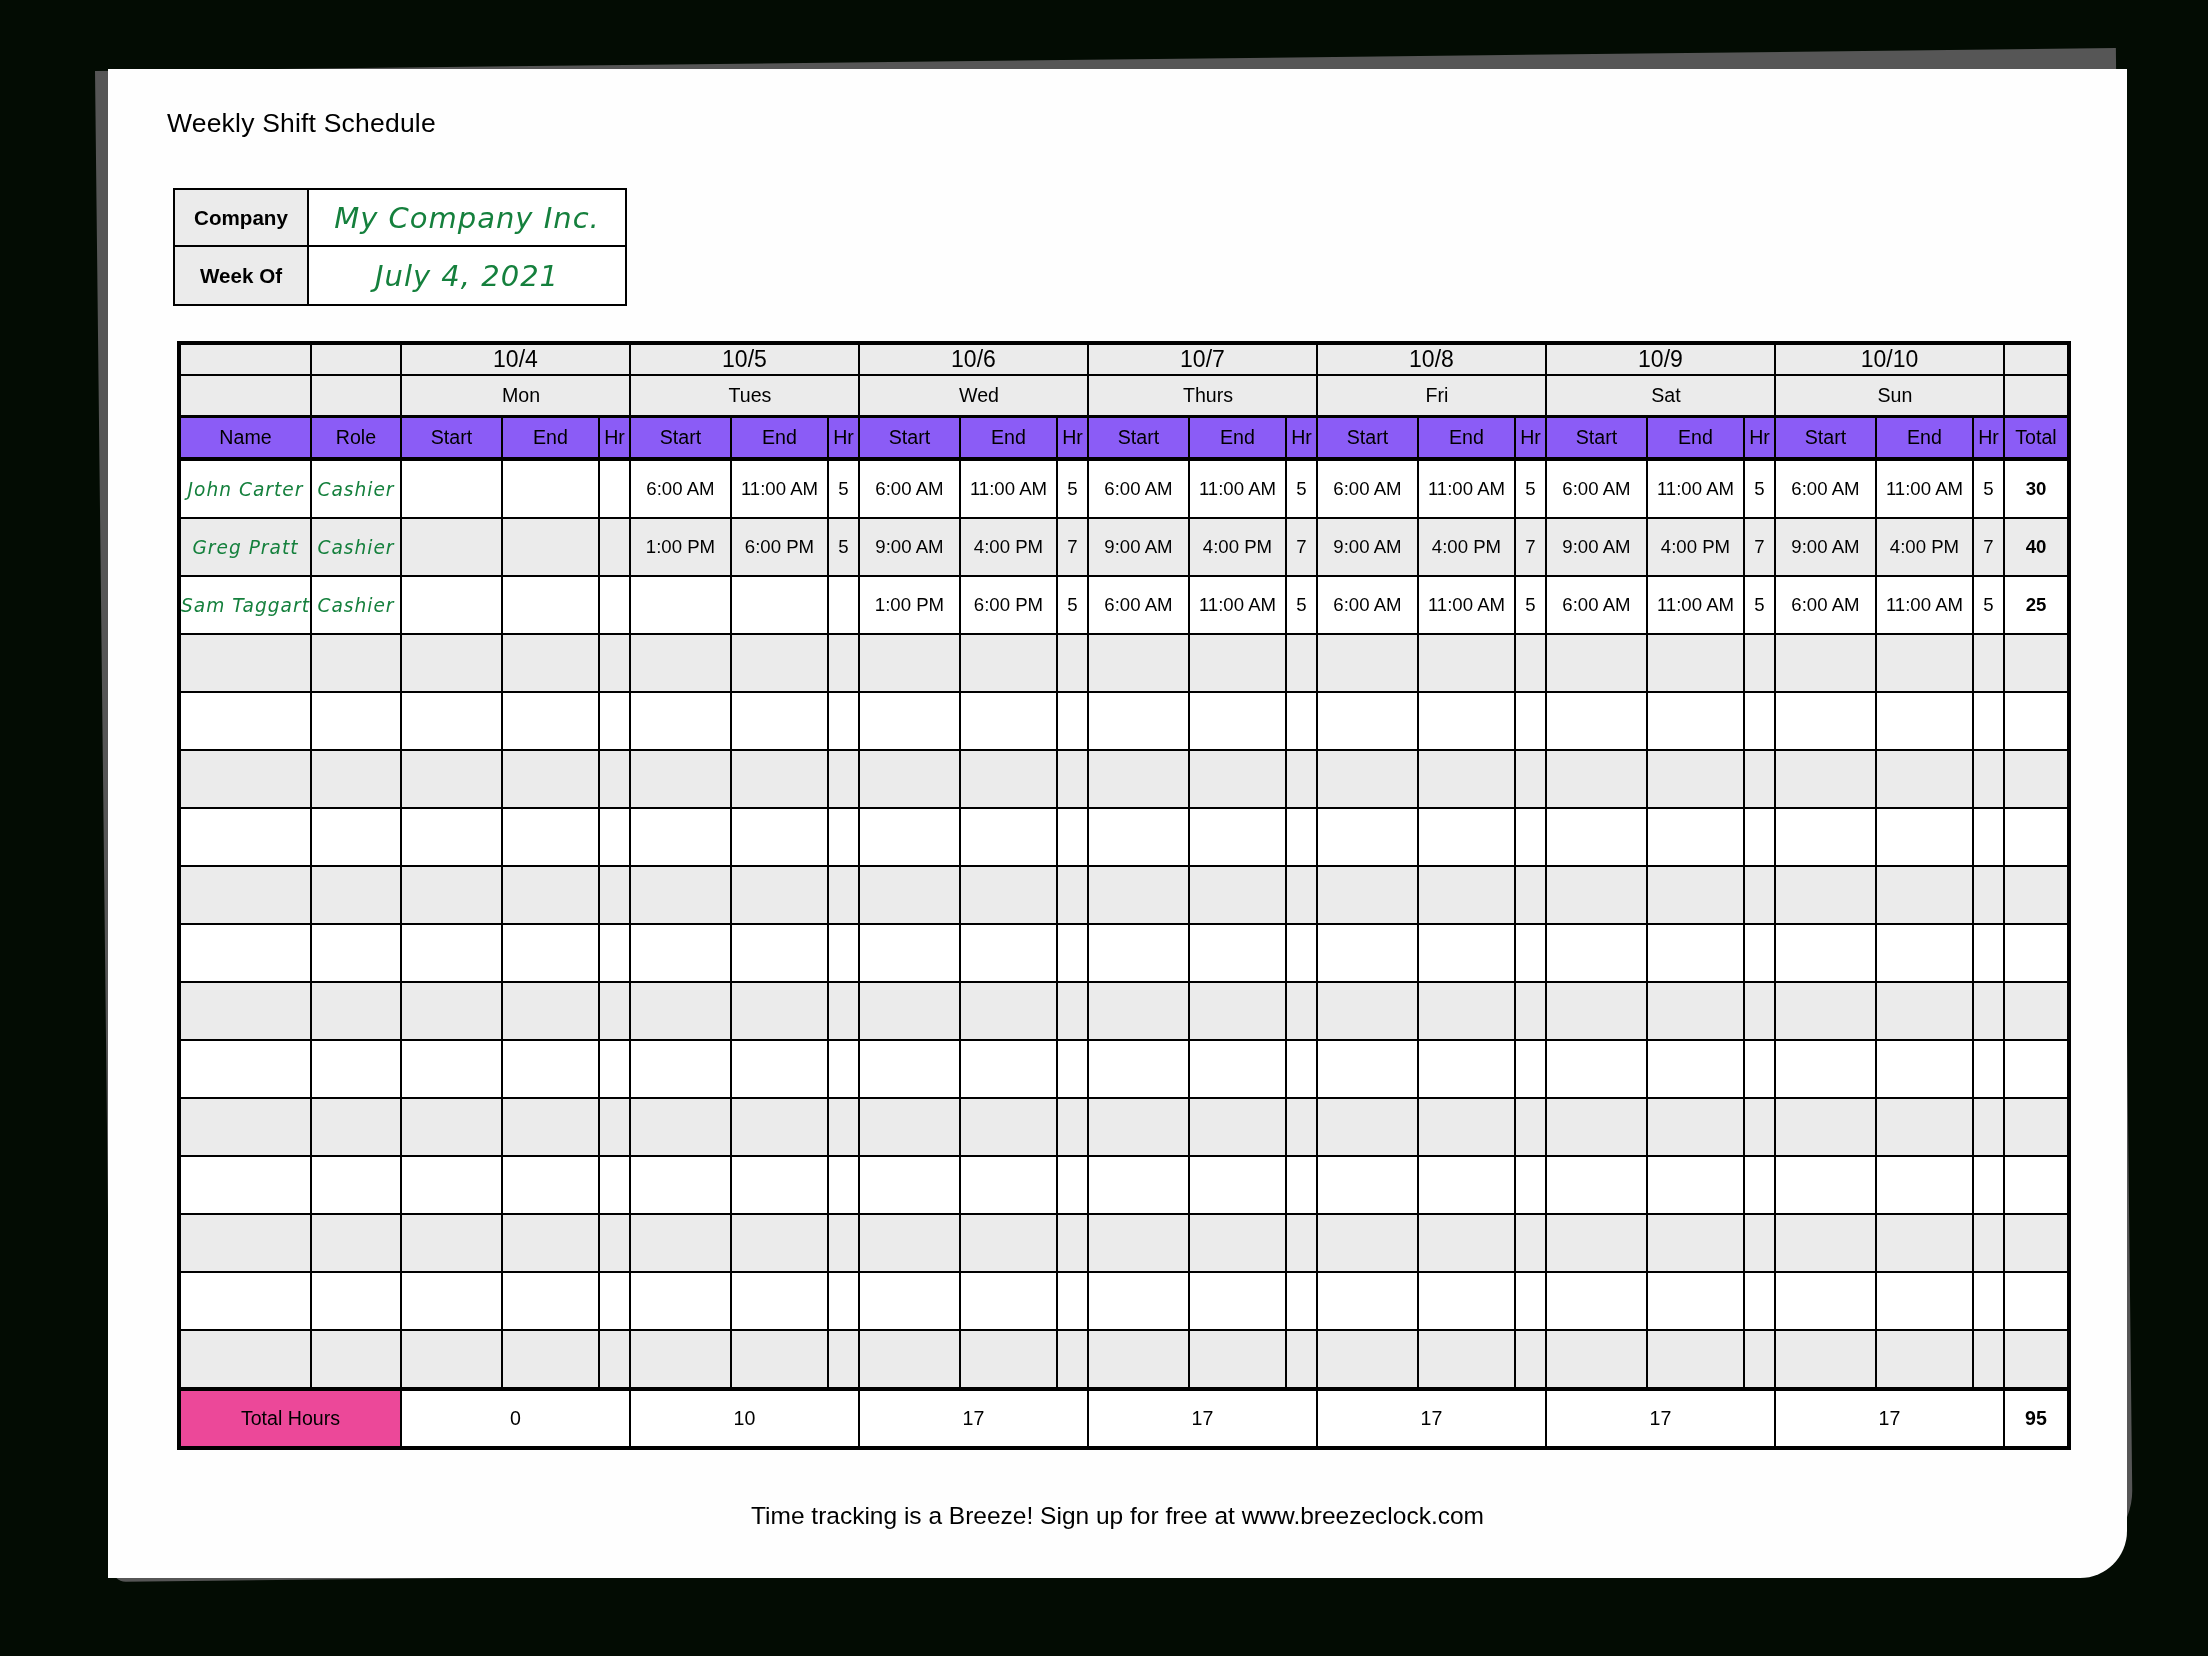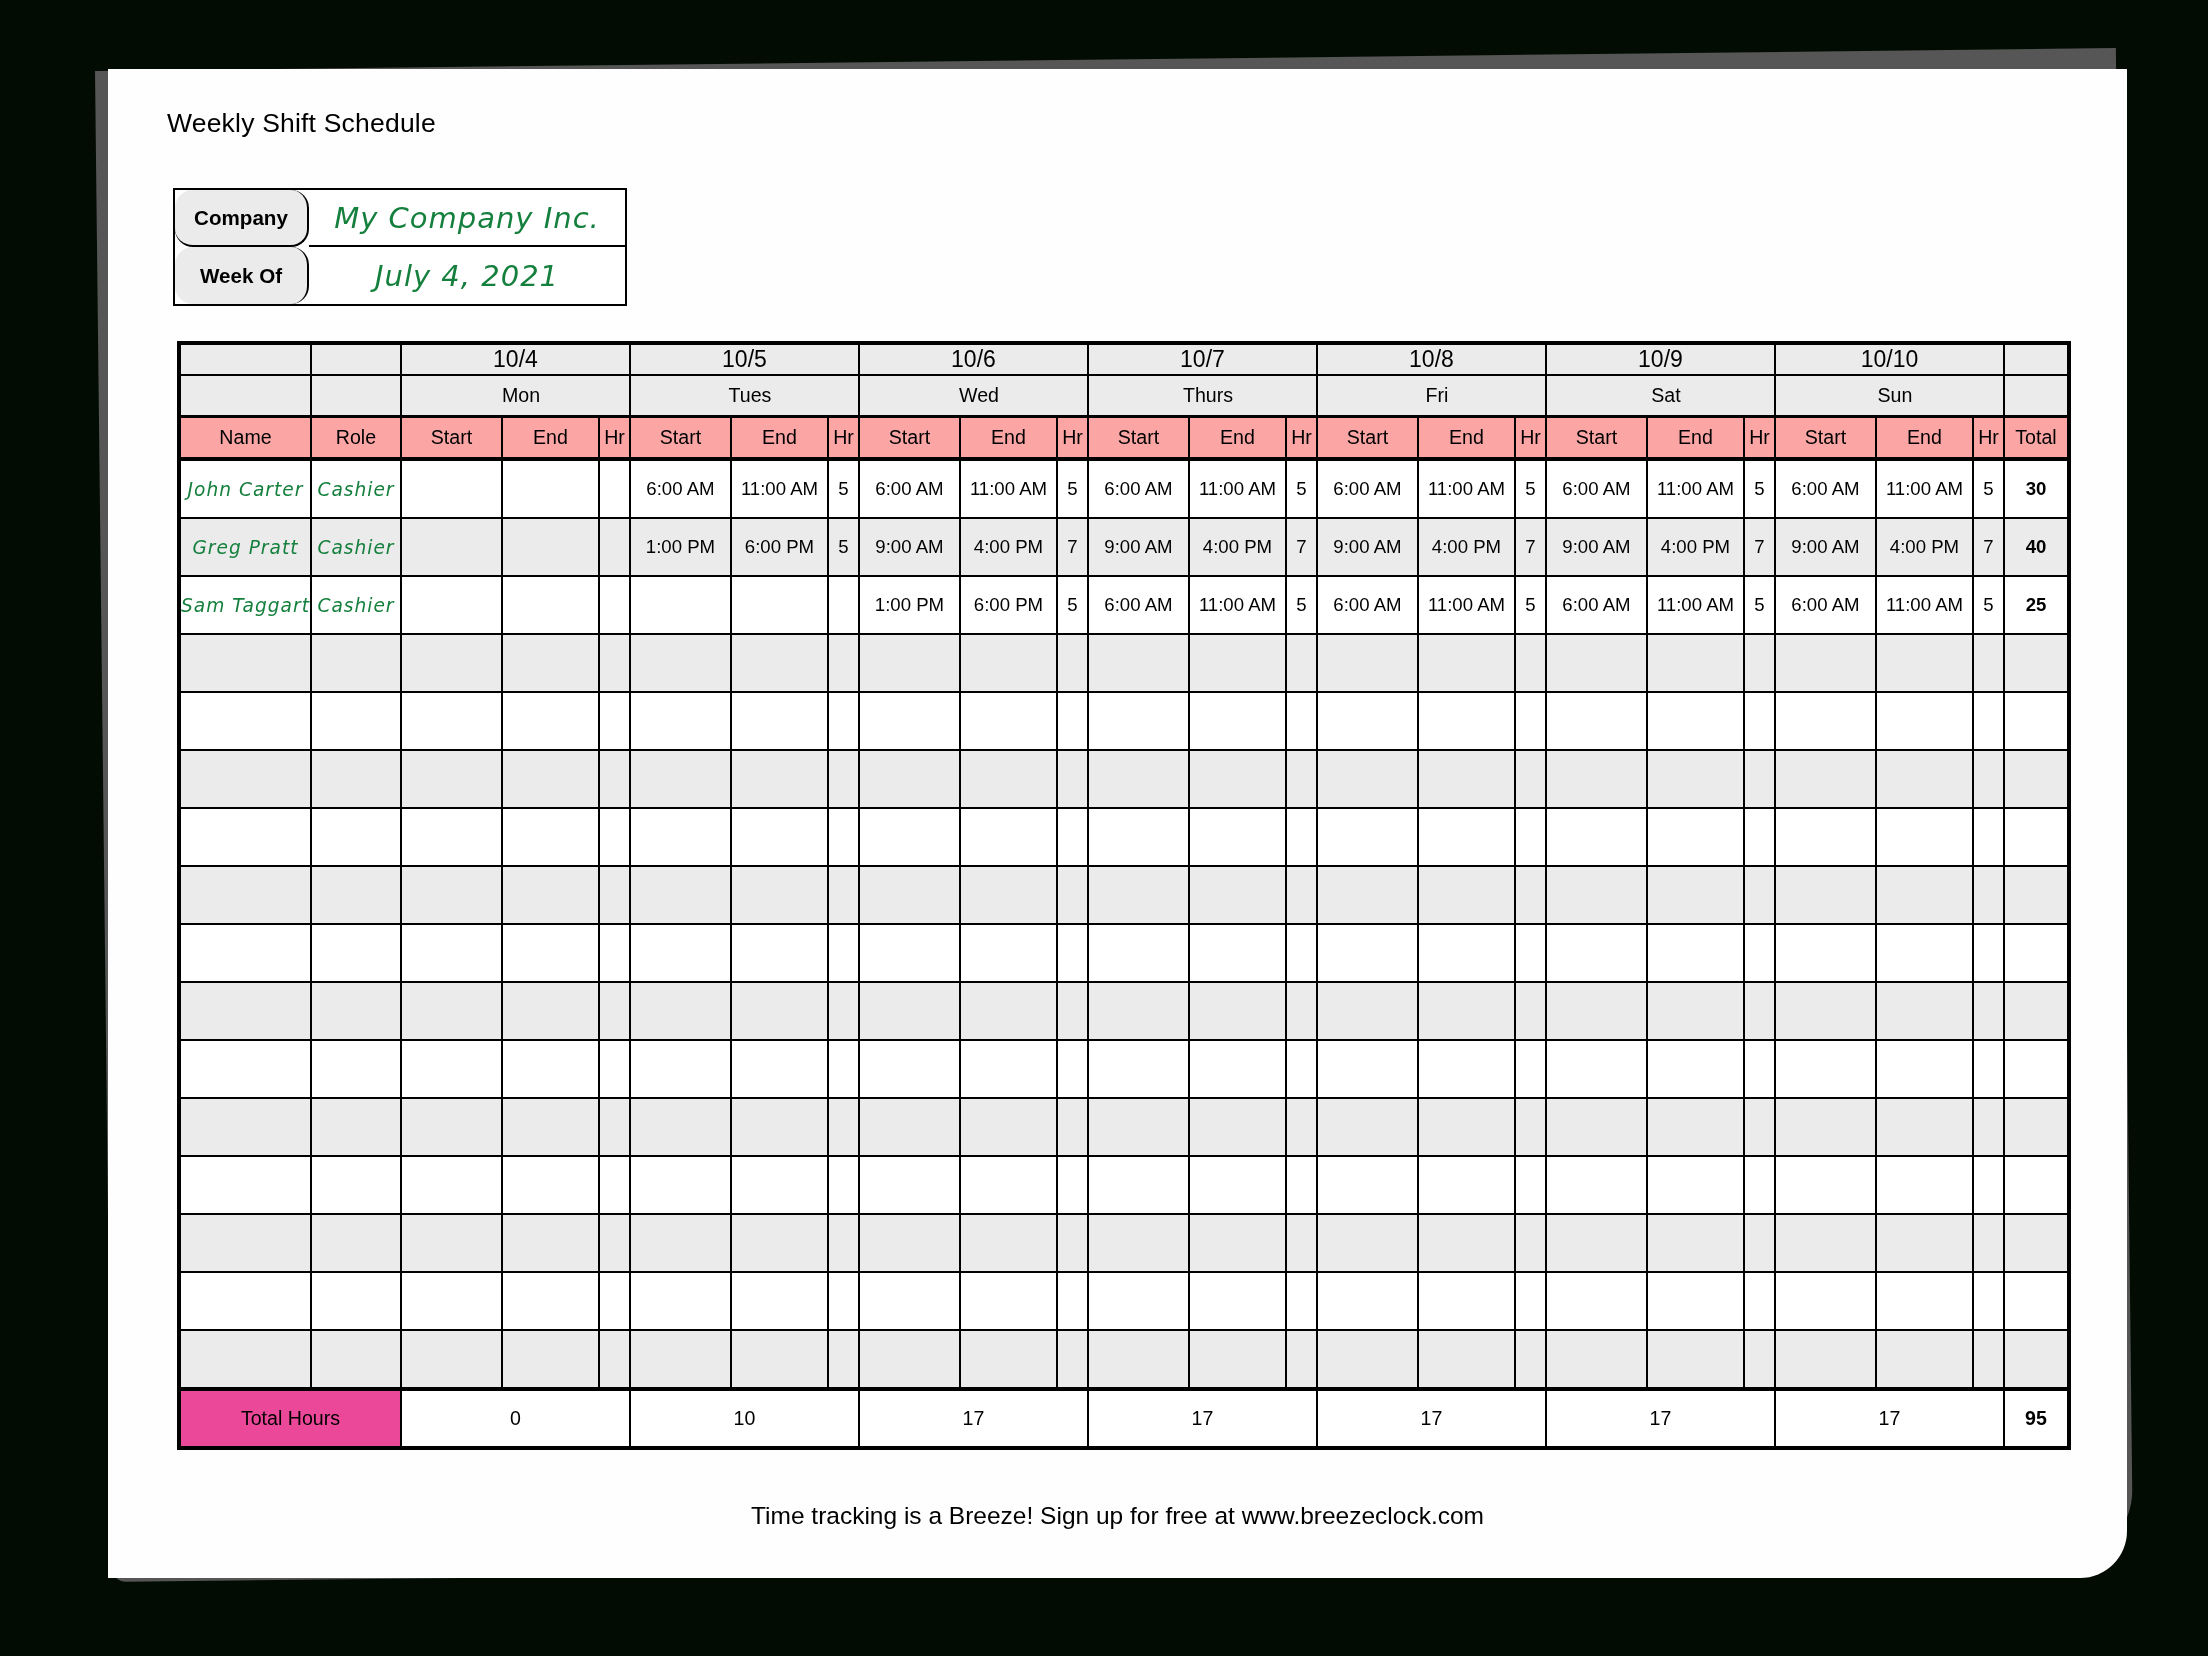--- a/index.html
+++ b/index.html
@@ -27,21 +27,21 @@
   }
   
   .info-box {
     position:absolute; left:65px; top:119px; width:454px; height:118px;
     border:2.9px solid #000; box-sizing:border-box;
     display:grid; grid-template-columns:134px 1fr; grid-template-rows:1fr 1fr;
   }
   .info-box .lbl {
     background:#ebebeb; border-right:2px solid #000;
     display:flex; align-items:center; justify-content:center;
-    font-weight:bold; font-size:20.6px;border-radius:18px;
+    font-weight:bold; font-size:20.6px;
   }
   .info-box .val {
     background:#fff;
     display:flex; align-items:center; justify-content:center;
   }
   .info-box .row1 { border-bottom:2px solid #000; }
   .blue-script {
     color:#15803d; font-style:italic;
     font-family:"DejaVu Sans", sans-serif; letter-spacing:1px;
   }
@@ -55,21 +55,21 @@
   }
   table.sched td {
     border-left:2px solid #000; border-right:2px solid #000;
     border-top:2px solid #000; border-bottom:2px solid #000;
     text-align:center; vertical-align:middle;
     padding:0; overflow:hidden; white-space:nowrap;
   }
   td.gs { border-left:4.9px solid #000; }
   tr.r-dates td { height:29px; background:#ebebeb; font-size:23px; border-bottom-width:2px; }
   tr.r-days  td { height:39px; background:#ebebeb; font-size:19.6px; border-bottom-width:3.9px;padding-left:11px; }
-  tr.r-cols  td { height:39px; background:#fca5a5; font-size:19.6px; border-bottom-width:4.9px; }
+  tr.r-cols  td { height:39px; background:#8b5cf6; font-size:19.6px; border-bottom-width:4.9px; }
   tr.r-data  td { height:56px; background:#fff; font-size:18.6px; }
   tr.r-data.alt td { background:#ebebeb; }
   tr.r-total td { height:55px; background:#fff; font-size:19.6px; border-top-width:4.9px; }
   tr.r-total td.lblcell { background:#ec4899; }
   td.name-cell { font-size:21.6px; }
   td.role-cell { font-size:20.6px; }
   td.bold { font-weight:bold; }
 
   .footer {
     position:absolute; left:0; right:0; top:1433px;

